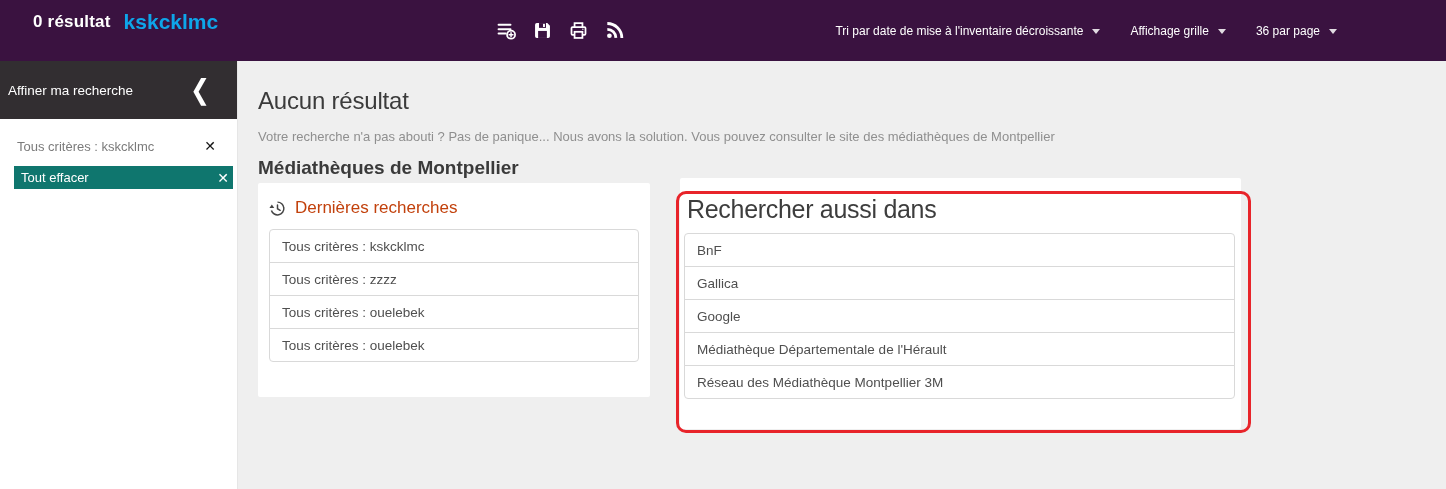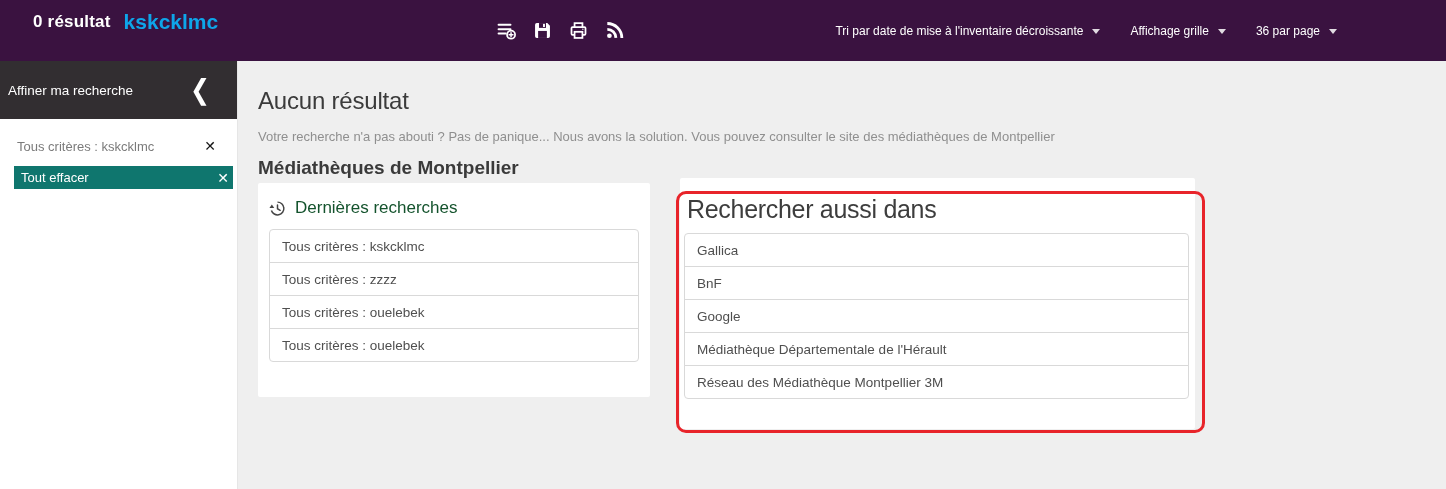--- a/index.html
+++ b/index.html
@@ -69,25 +69,25 @@
   .clear-all-bar .remove-x { color: #fff; }
 
   
   .main { position: absolute; left: 238px; top: 61px; right: 0; bottom: 0; background: #efefef; }
   .page-title { margin: 26px 0 0 20px; font-size: 24px; font-weight: 400; color: #3b3b3b; letter-spacing: -0.2px; }
   .page-subtitle { margin: 14px 0 0 20px; font-size: 13px; color: #8f8f8f; }
   .site-link { margin: 13px 8px 0 20px; display: inline-block; font-size: 19px; font-weight: 700; color: #3a3a3a; cursor: pointer; }
 
   .card { position: absolute; background: #fff; border-radius: 2px; }
   .card-recent  { left: 20px;  top: 122px; width: 392px; height: 214px; }
-  .card-federated { left: 442px; top: 117px; width: 515px; height: 251px; }
+  .card-federated { left: 442px; top: 117px; width: 561px; height: 251px; }
 
   .recent-heading {
     display: flex; align-items: center; gap: 9px;
-    margin: 15px 0 11px 11px; font-size: 17px; color: #14532d;
+    margin: 15px 0 11px 11px; font-size: 17px; color: #c2410c;
   }
   .recent-heading svg { width: 17px; height: 17px; }
 
   .federated-heading {
     margin: 17px 0 9px 7px; font-size: 25px; font-weight: 400;
     color: #3d3d3d; letter-spacing: -0.3px;
   }
 
   .list-group { border-radius: 4px; }
   .card-recent  .list-group { margin: 0 11px; }
@@ -212,24 +212,24 @@
         <span>Tous critères : ouelebek</span>
       </div>
       </div>
   </section>
 
   
   <section class="card card-federated">
     <h2 class="federated-heading">Rechercher aussi dans</h2>
     <div class="list-group">
         <div class="list-row">
+        <span>BnF</span>
+      </div>
+        <div class="list-row">
         <span>Gallica</span>
-      </div>
-        <div class="list-row">
-        <span>BnF</span>
       </div>
         <div class="list-row">
         <span>Google</span>
       </div>
         <div class="list-row">
         <span>Médiathèque Départementale de l'Hérault</span>
       </div>
         <div class="list-row">
         <span>Réseau des Médiathèque Montpellier 3M</span>
       </div>

